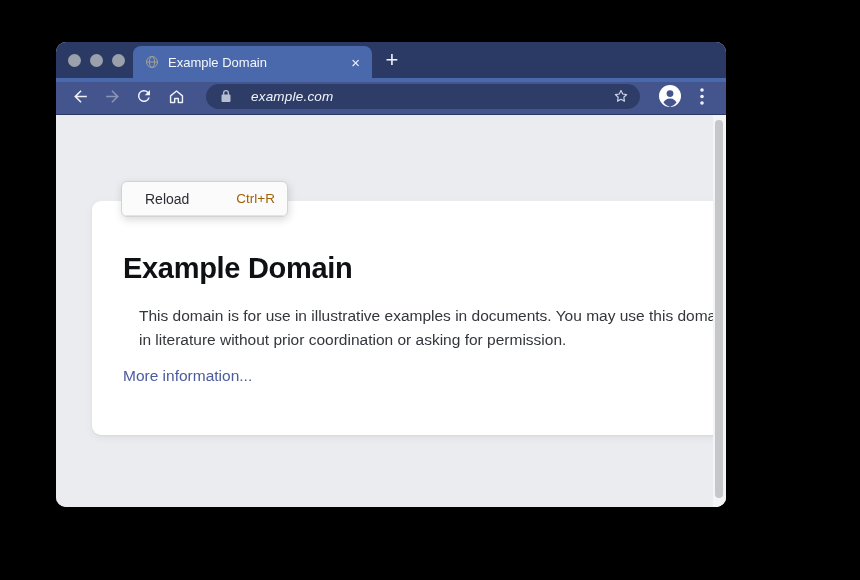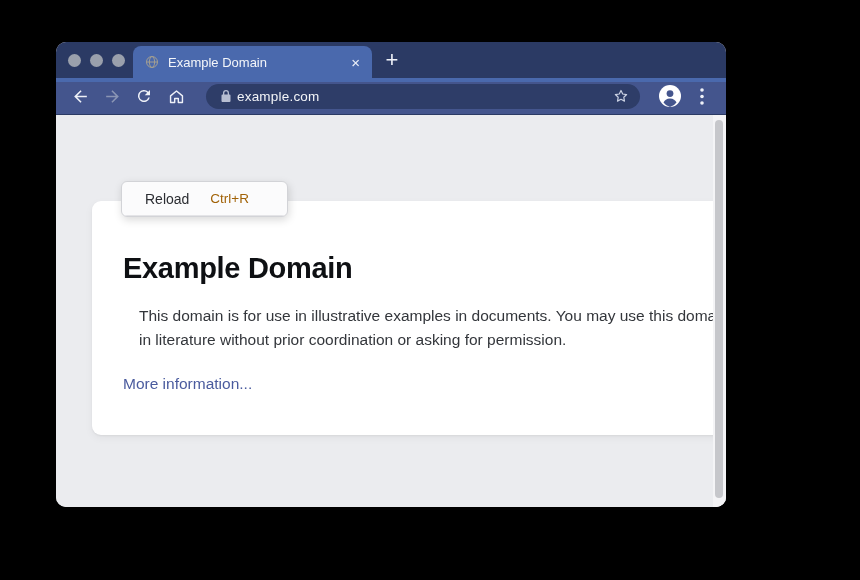--- a/index.html
+++ b/index.html
@@ -35,42 +35,42 @@
     background:linear-gradient(to bottom,#4a69ad 0,#4a69ad 4px,#44558d 4px);
     border-bottom:1px solid #2b3a64;
     display:flex;align-items:center;padding:0 10px;box-sizing:content-box;gap:4px;
   }
   .nav-btn{width:28px;height:28px;display:flex;align-items:center;justify-content:center;}
   .address-bar{
     flex:1;height:25px;background:#2e3d68;border-radius:13px;
     margin:0 12px;display:flex;align-items:center;
     padding:0 10px 0 14px;box-sizing:border-box;
   }
-  .url{color:#f2f4f8;font-size:13.5px;margin-left:5px;flex:1;letter-spacing:0.2px;}
+  .url{color:#f2f4f8;font-size:13.5px;margin-left:19px;flex:1;letter-spacing:0.2px;font-style:italic;}
   .tool-right{width:28px;height:28px;display:flex;align-items:center;justify-content:center;}
   
   .viewport{position:relative;height:392px;background:#ebecef;overflow:hidden;}
   .card{
     position:absolute;left:36px;top:86px;width:666px;height:234px;
     background:#fff;border-radius:9px;box-sizing:border-box;
     padding:51px 32px 0 31px;
     box-shadow:0 1px 2px rgba(0,0,0,0.05),0 3px 8px rgba(0,0,0,0.05);
   }
   .card h1{margin:0;font-size:29px;font-weight:700;color:#0e1013;letter-spacing:-0.3px;}
   .card p{margin:19px 16px 0;font-size:15.5px;line-height:23.5px;color:#33363b;width:600px;}
-  .card a{display:inline-block;margin-top:24px;font-size:15.5px;color:#4a5b9e;text-decoration:none;}
+  .card a{display:inline-block;margin-top:16px;font-size:15.5px;color:#4a5b9e;text-decoration:none;}
   
   .context-menu{
     position:absolute;left:65px;top:66px;width:167px;z-index:5;
     background:#fbfbfc;border:1px solid #d2d3d7;border-radius:6px;
     box-shadow:1px 3px 8px rgba(0,0,0,0.15);box-sizing:border-box;overflow:hidden;
   }
   .menu-item{
     height:33px;display:flex;align-items:center;justify-content:space-between;
-    padding:0 38px 0 23px;font-size:14px;color:#2b2d32;
+    padding:0 12px 0 23px;font-size:14px;color:#2b2d32;
   }
   .menu-item .shortcut{color:#a16207;font-size:13.5px;}
   .menu-divider{height:1px;background:#e4e4e7;}
   
   .scrollbar{position:absolute;right:0;top:0;width:13px;height:100%;background:#f4f4f6;}
   .scroll-thumb{
     position:absolute;left:2px;top:5px;width:8px;height:378px;
     background:#c6c7cb;border-radius:4px;
   }
 </style>

